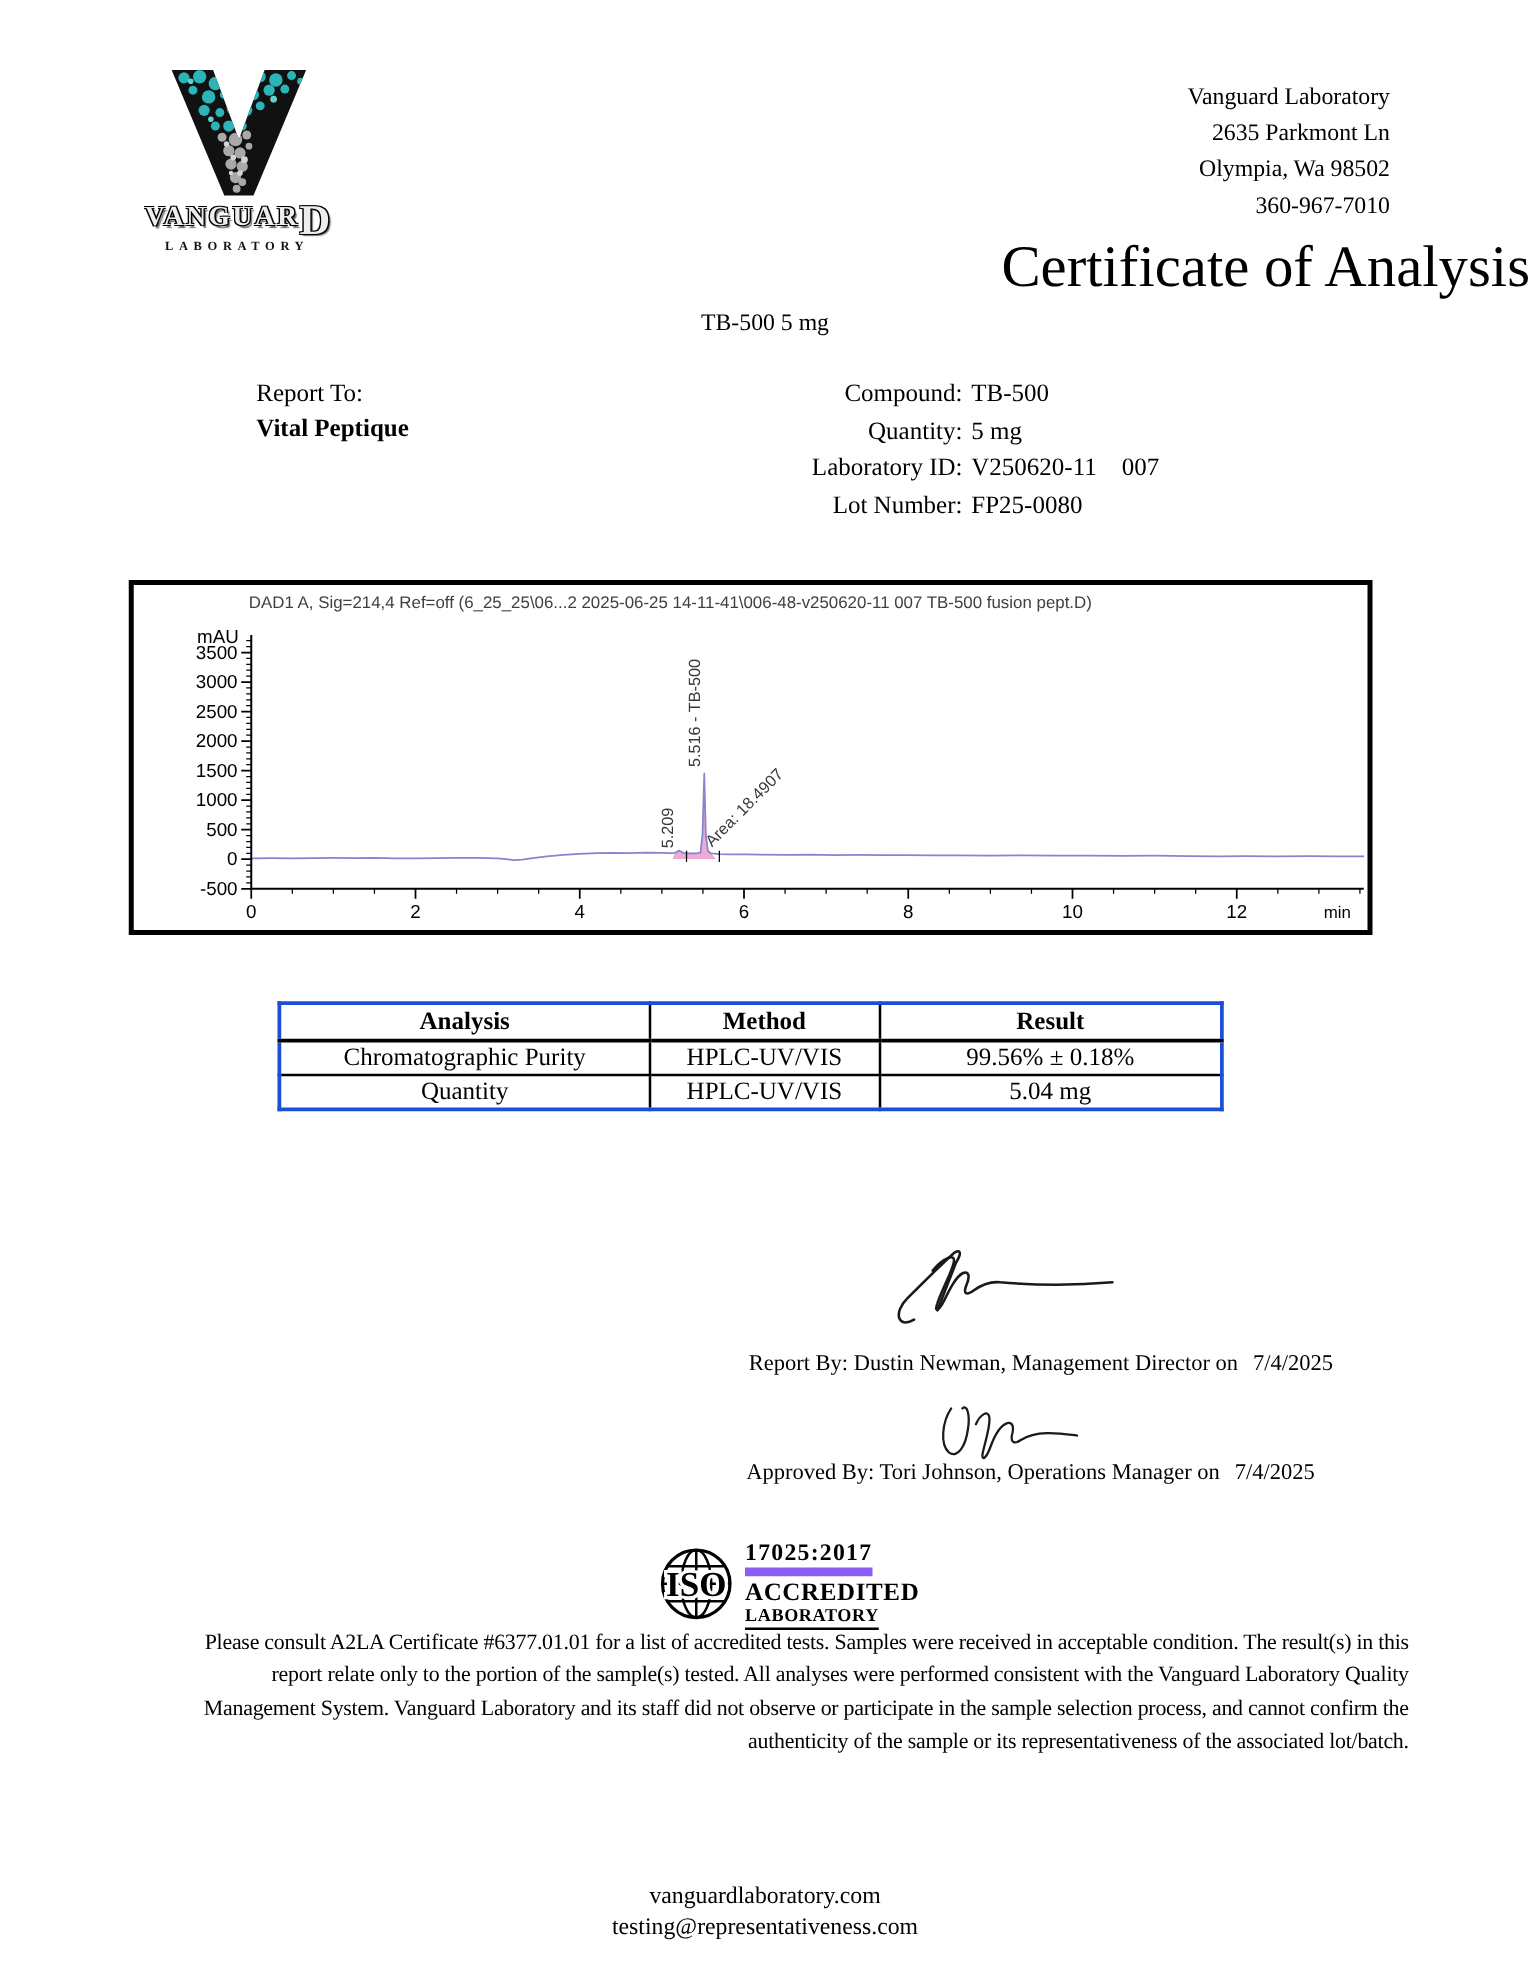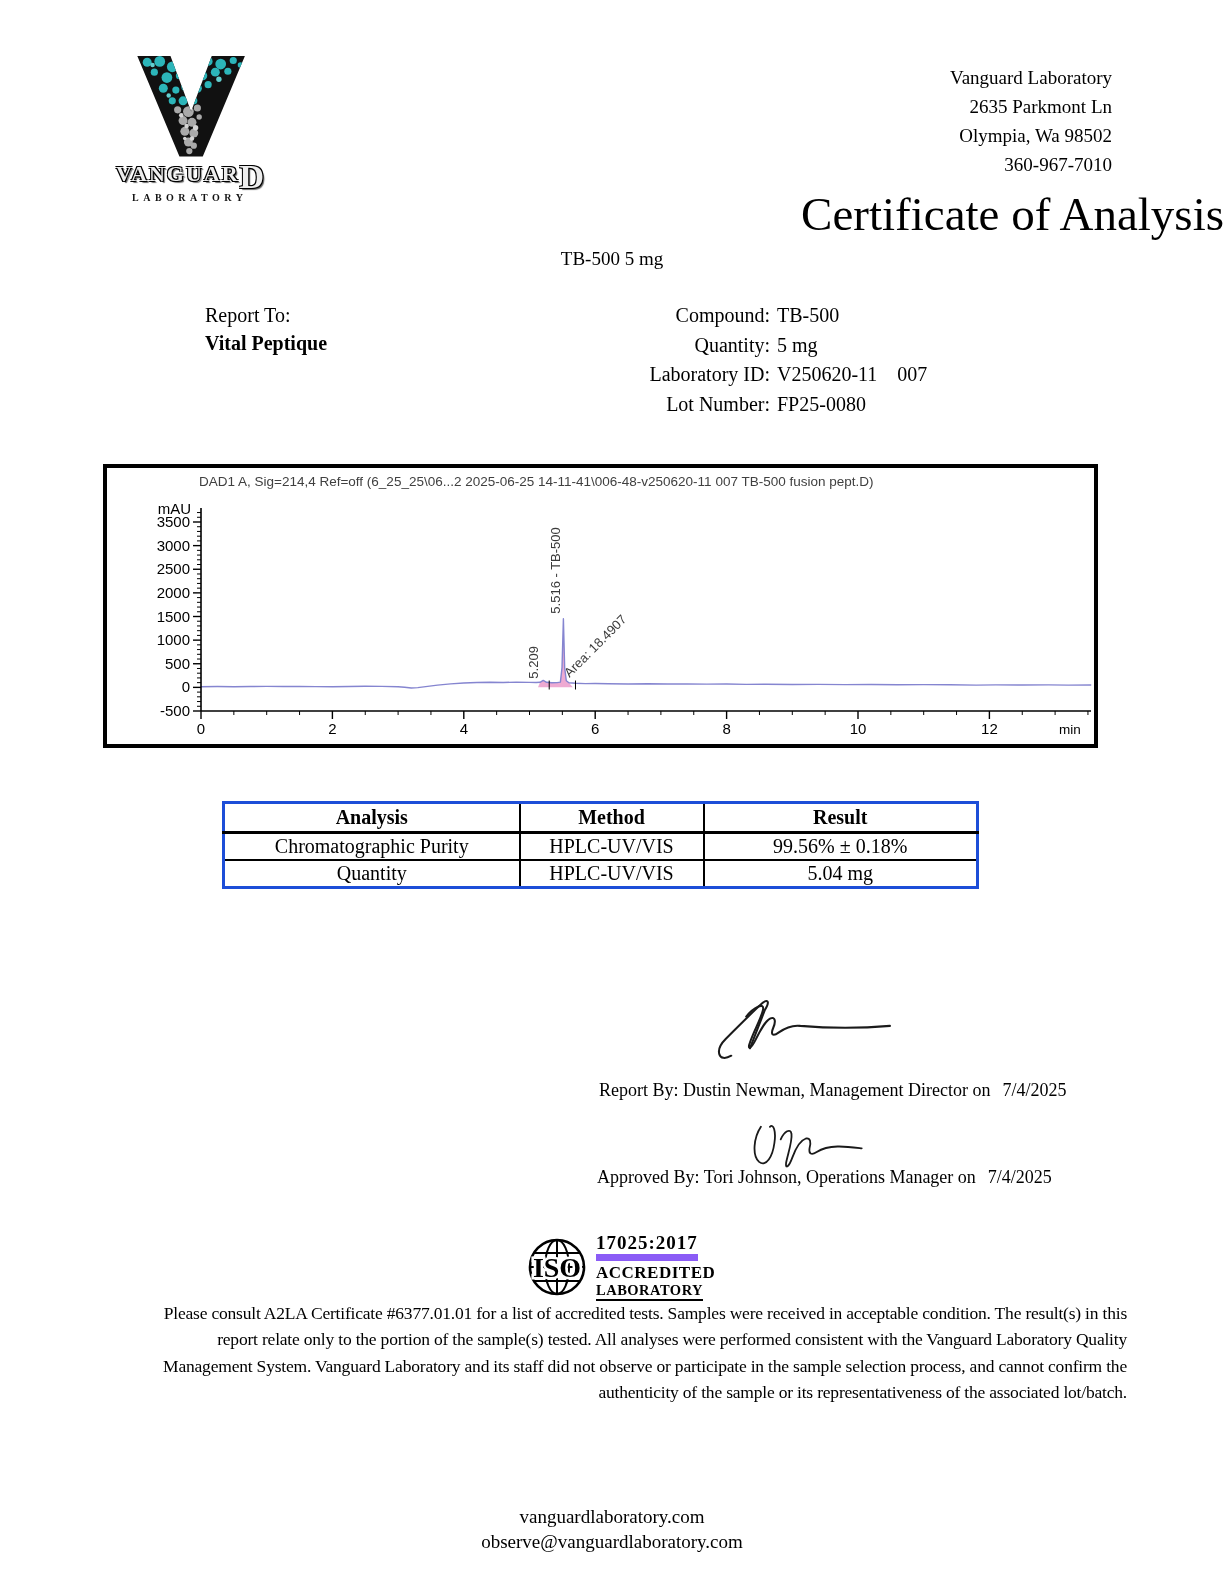--- a/index.html
+++ b/index.html
@@ -50,21 +50,21 @@
   table.results th{height:27px;font-weight:bold;border-bottom:3px solid #000;}
   table.results td{height:25px;}
   table.results{border:3px solid #1d4ed8;margin-left:20px;}
 
   .sig-line{font-size:18px;white-space:nowrap;}
   .sig-line .date{margin-left:12px;}
 
   
   .iso-texts{left:596px;top:1233px;line-height:1;}
   .iso-std{font-size:19px;font-weight:bold;letter-spacing:1px;border-bottom:7px solid #8b5cf6;padding-bottom:2px;display:inline-block;}
-  .iso-acc{font-size:17px;font-weight:bold;letter-spacing:0.5px;margin-top:3px;}
+  .iso-acc{font-size:20px;font-weight:bold;letter-spacing:0.5px;margin-top:3px;}
   .iso-lab{font-size:14.5px;font-weight:bold;letter-spacing:0.5px;border-bottom:2px solid #000;padding-bottom:1px;display:inline-block;margin-top:2px;}
 
   .disclaimer{left:97px;top:1300px;width:1030px;text-align:right;font-size:17.5px;line-height:26.3px;letter-spacing:-0.2px;}
   .footer{left:0;top:1504px;width:100%;text-align:center;font-size:19px;line-height:25px;}
 </style>
 </head>
 <body>
 
 <div class="abs logo-wrap">
   <svg class="logo-v" width="132" height="104" viewBox="0 0 132 116">
@@ -336,14 +336,14 @@
 
 <div class="abs disclaimer">
   <div>Please consult A2LA Certificate #6377.01.01 for a list of accredited tests. Samples were received in acceptable condition. The result(s) in this</div>
   <div>report relate only to the portion of the sample(s) tested. All analyses were performed consistent with the Vanguard Laboratory Quality</div>
   <div>Management System. Vanguard Laboratory and its staff did not observe or participate in the sample selection process, and cannot confirm the</div>
   <div>authenticity of the sample or its representativeness of the associated lot/batch.</div>
 </div>
 
 <div class="abs footer">
   <div>vanguardlaboratory.com</div>
-  <div>observe@vanguardlaboratory.com</div>
+  <div>testing@representativeness.com</div>
 </div>
 
 </body></html>

